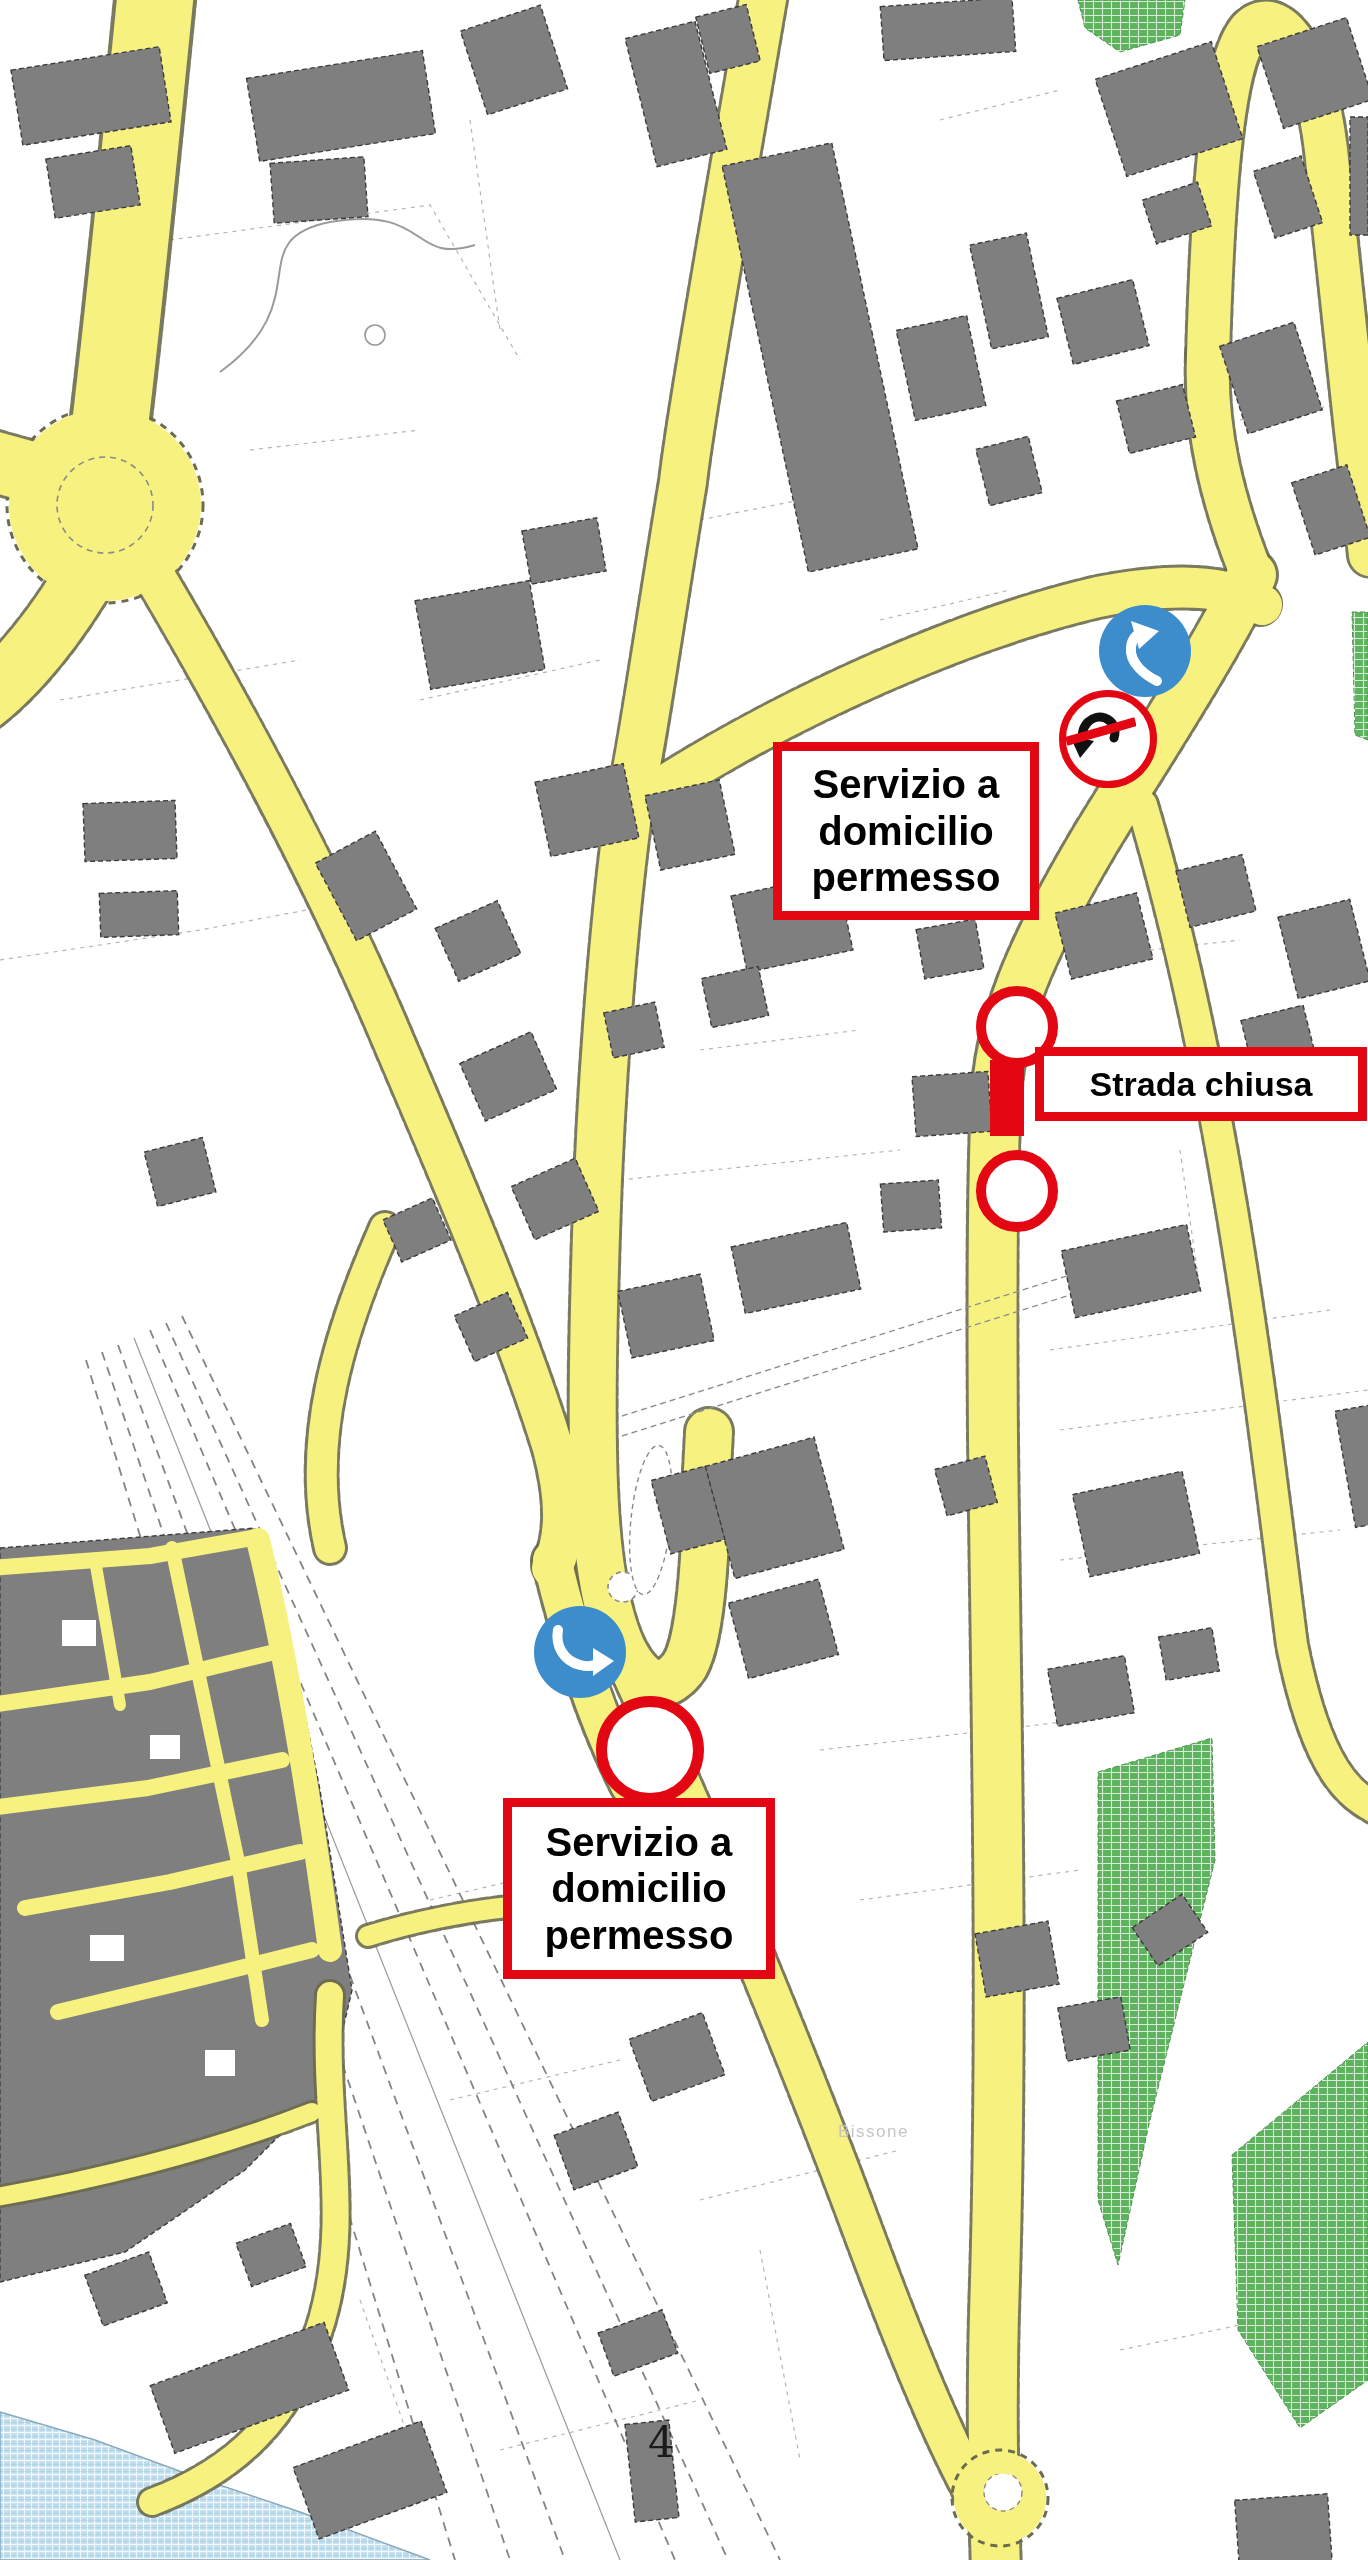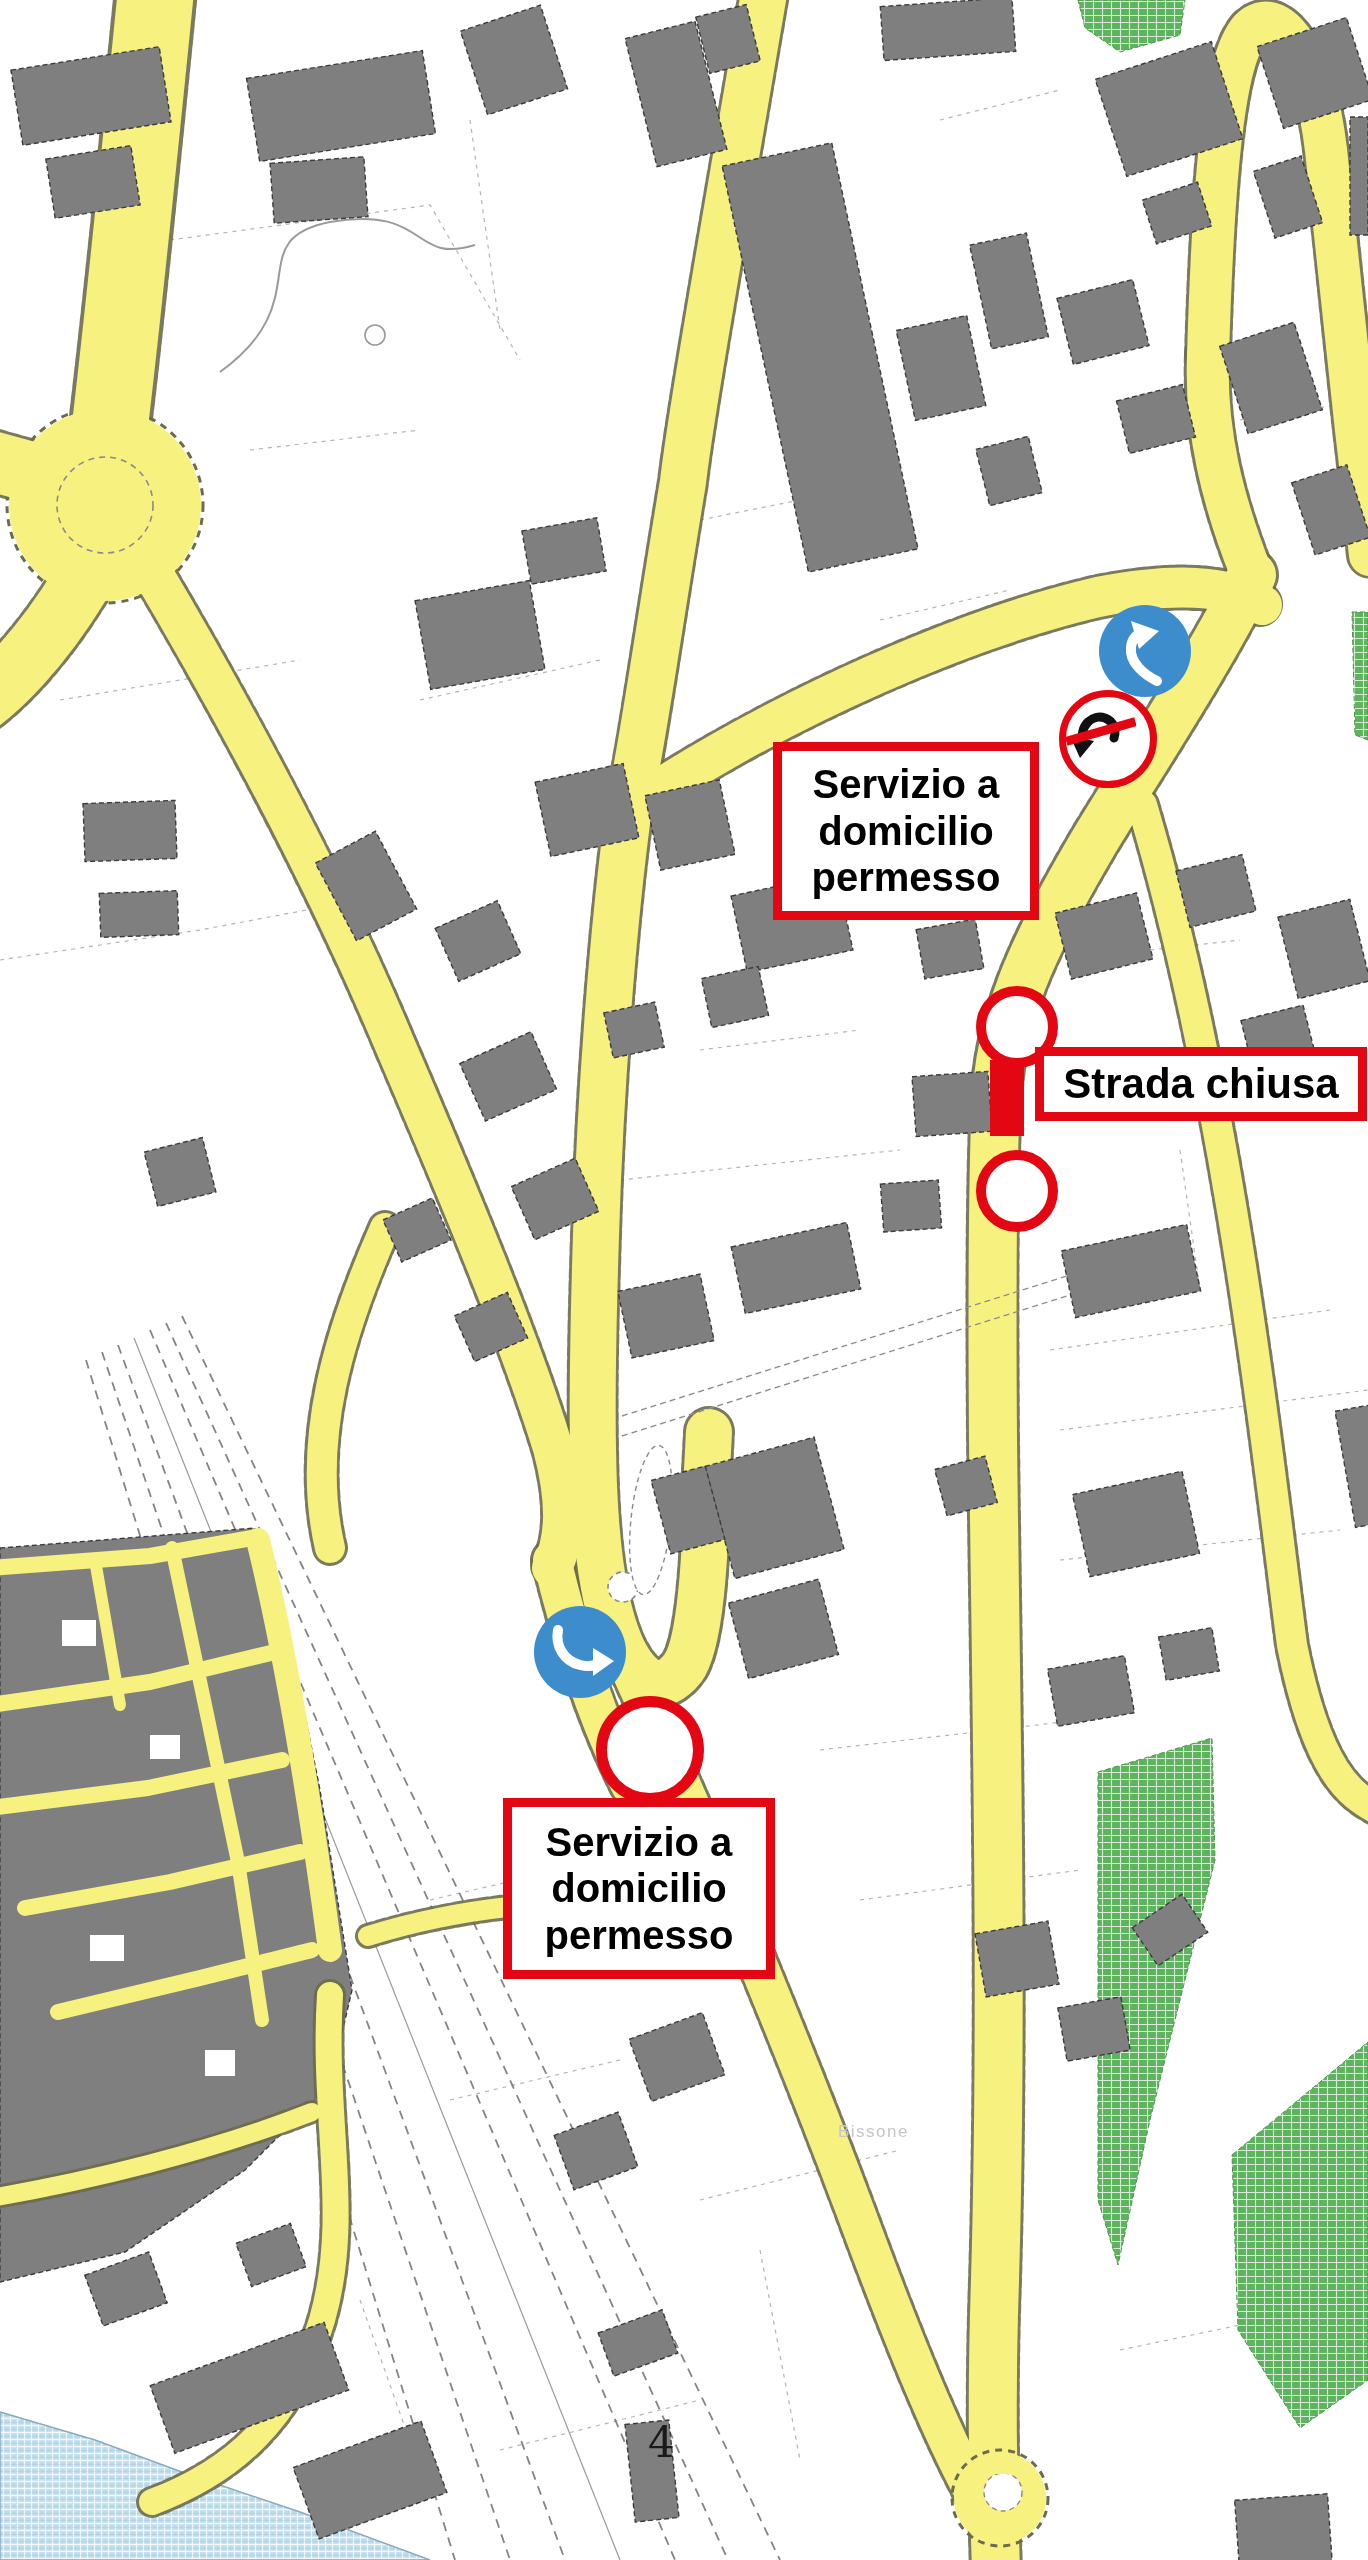--- a/index.html
+++ b/index.html
@@ -19,21 +19,21 @@
   .minor{fill:none;stroke:#8f8f8f;stroke-width:1.4;stroke-dasharray:6 4;}
   .overlay{position:absolute;z-index:3;box-sizing:border-box;}
   .sign-blue{position:absolute;z-index:2;width:92px;height:92px;border-radius:50%;
     background:var(--sign-blue);display:flex;align-items:center;justify-content:center;}
   .ring{position:absolute;z-index:2;border-radius:50%;background:#fff;border:10px solid var(--red);}
   .redbar{position:absolute;z-index:2;background:var(--red);}
   .msgbox{position:absolute;z-index:3;background:#fff;border:9px solid var(--red);
     color:#000;font-weight:bold;display:flex;align-items:center;justify-content:center;
     text-align:center;box-sizing:border-box;}
   .service{width:266px;height:178px;font-size:40px;line-height:1.16;padding:2px 24px;}
-  .strada{width:332px;height:74px;font-size:42px;}
+  .strada{width:332px;height:74px;font-size:34px;}
   .sheet-number{position:absolute;z-index:1;font-family:"DejaVu Serif", serif;font-size:42px;color:#1a1a1a;}
   .faint-place{position:absolute;z-index:1;font-size:17px;color:#c6c6c6;letter-spacing:1.5px;}
 </style>
 </head>
 <body>
 
 <div id="stage">
 
   <svg id="map-svg" width="1368" height="2560" viewBox="0 0 1368 2560">
     <defs>

